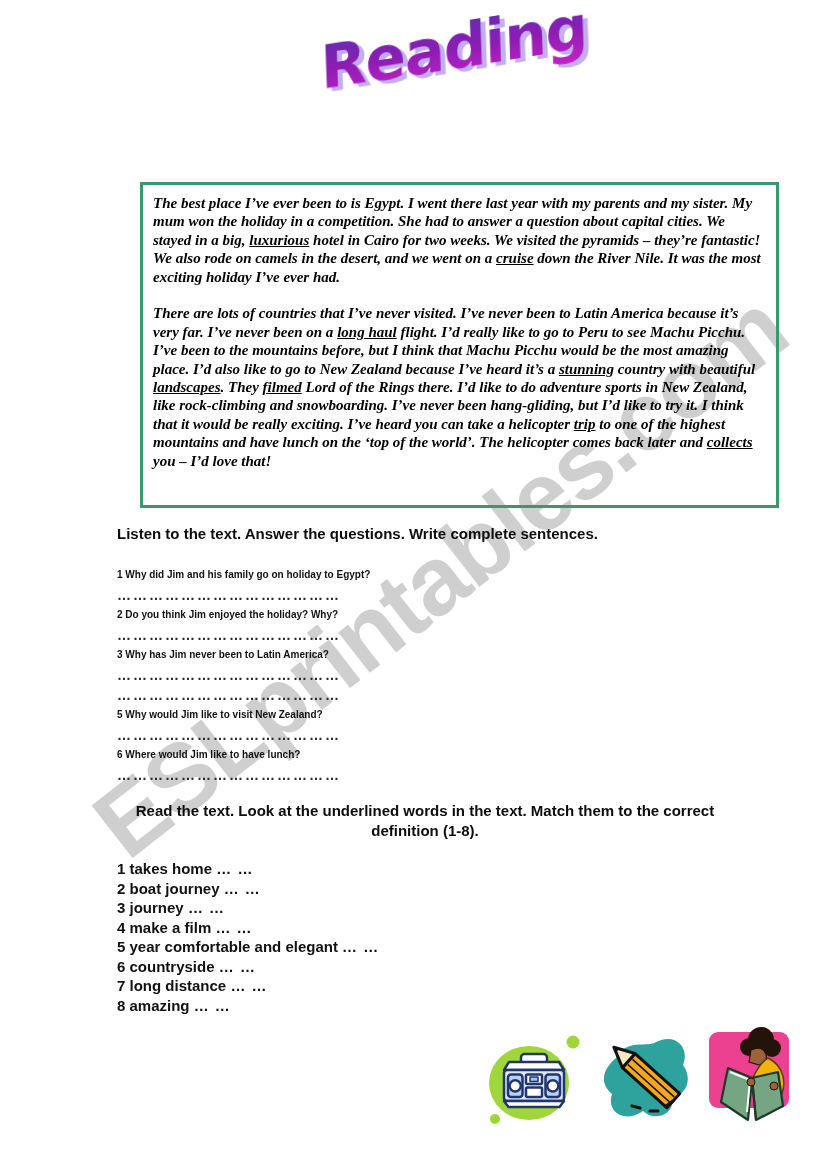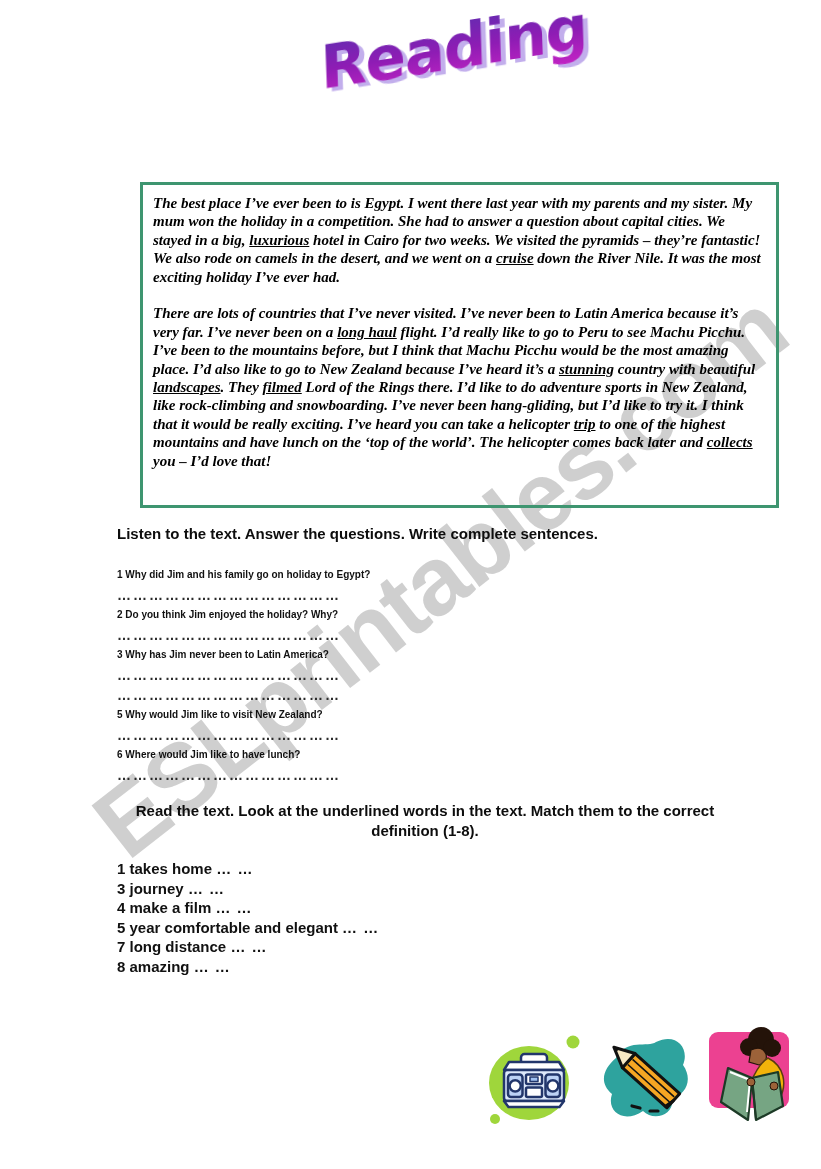--- a/index.html
+++ b/index.html
@@ -109,27 +109,29 @@
         <div class="dots">……………………………………</div>
       </div>
     </div>
 
   <div class="instruction2">Read the text. Look at the underlined words in the text. Match them to the correct definition (1-8).</div>
 
   <div>
 
       <div class="def"><span>1</span> <span>takes home</span> <span class="tdots">… …</span></div>
 
+      <div class="def"><span>2</span> <span>boat journey</span> <span class="tdots">… …</span></div>
 
       <div class="def"><span>3</span> <span>journey</span> <span class="tdots">… …</span></div>
 
       <div class="def"><span>4</span> <span>make a film</span> <span class="tdots">… …</span></div>
 
       <div class="def"><span>5</span> <span>year comfortable and elegant</span> <span class="tdots">… …</span></div>
 
+      <div class="def"><span>6</span> <span>countryside</span> <span class="tdots">… …</span></div>
 
       <div class="def"><span>7</span> <span>long distance</span> <span class="tdots">… …</span></div>
 
       <div class="def"><span>8</span> <span>amazing</span> <span class="tdots">… …</span></div>
     </div>
 
 </div>
 
 <svg id="icon-radio" class="icon" width="95" height="95" viewBox="0 0 95 95">
   <ellipse cx="42" cy="52" rx="40" ry="37" fill="var(--icon_green)"></ellipse>

